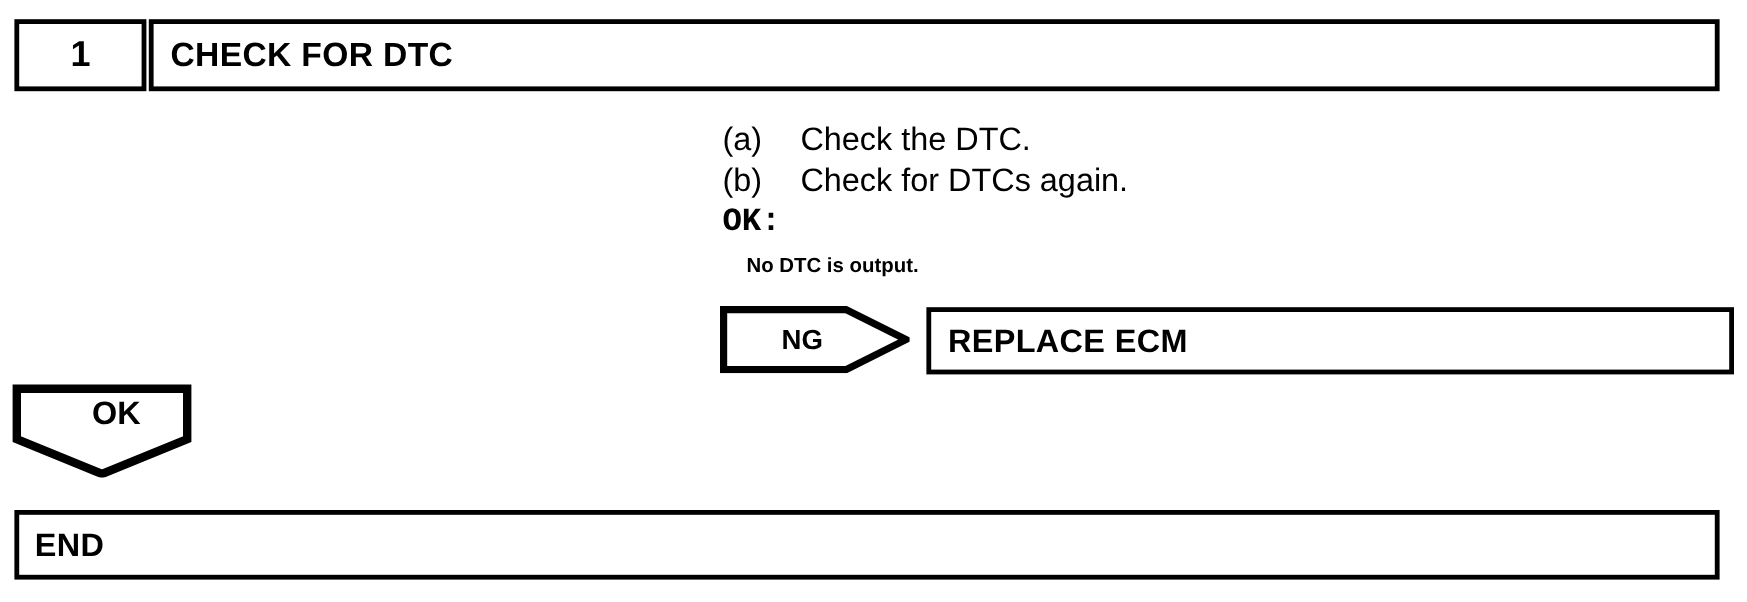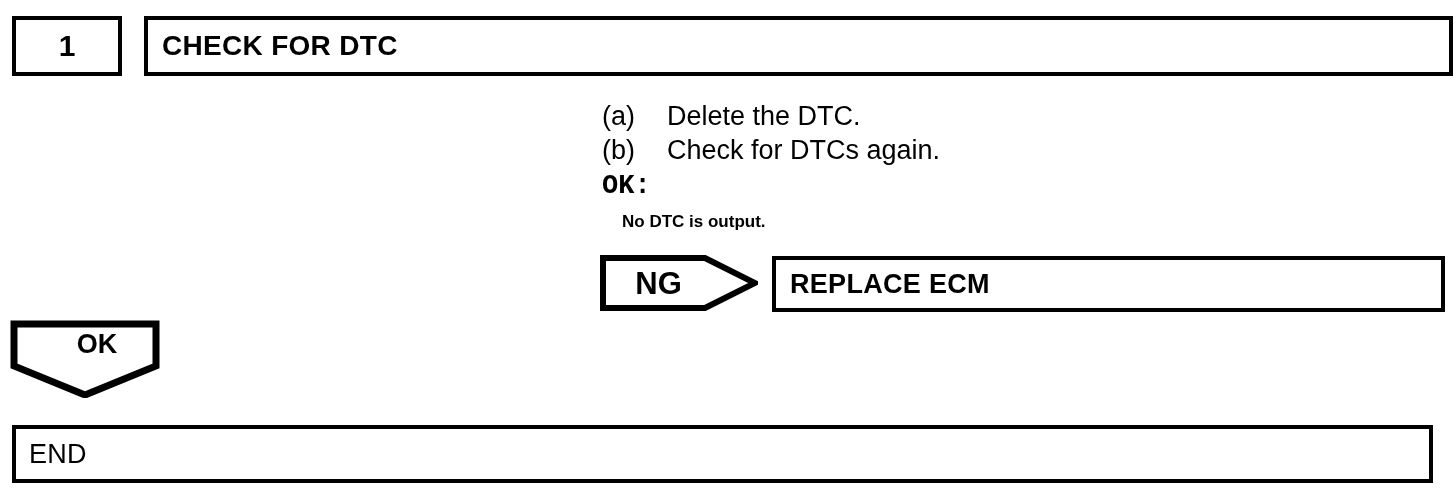--- a/index.html
+++ b/index.html
@@ -45,21 +45,20 @@
   .step-title-box {
     position: absolute;
     left: 124px;
     top: 16px;
     width: 1309px;
     height: 60px;
     border: 4px solid #000;
     box-sizing: border-box;
     display: flex;
     align-items: center;
-    margin-left: 20px;
   }
   .step-title-box .txt {
     font-size: 28px;
     font-weight: bold;
     letter-spacing: 0.3px;
     padding-left: 14px;
     line-height: 1;
   }
 
   
@@ -108,28 +107,28 @@
     width: 158px;
     height: 56px;
   }
   .ng-arrow svg {
     display: block;
     width: 158px;
     height: 56px;
   }
   .ng-arrow .ng-text {
     position: absolute;
-    left: 6px;
+    left: 16px;
     top: 0;
     width: 105px;
     height: 56px;
     display: flex;
     align-items: center;
     justify-content: center;
-    font-size: 31px;
+    font-size: 23px;
     font-weight: bold;
     line-height: 1;
   }
 
   .replace-box {
     position: absolute;
     left: 760px;
     top: 256px;
     width: 673px;
     height: 56px;
@@ -181,21 +180,21 @@
     top: 425px;
     width: 1421px;
     height: 58px;
     border: 4px solid #000;
     box-sizing: border-box;
     display: flex;
     align-items: center;
   }
   .end-box .txt {
     font-size: 27px;
-    font-weight: normal;
+    font-weight: bold;
     letter-spacing: 0.3px;
     padding-left: 13px;
     line-height: 1;
     text-align: center;
   }
 </style>
 </head>
 <body>
 
 <div class="canvas">
@@ -204,21 +203,21 @@
     <span class="txt">1</span>
   </div>
 
   <div class="step-title-box">
     <span class="txt">CHECK FOR DTC</span>
   </div>
 
   <div class="procedure">
     <div class="proc-line">
       <span class="proc-label">(a)</span>
-      <span class="proc-text">Delete the DTC.</span>
+      <span class="proc-text">Check the DTC.</span>
     </div>
     <div class="proc-line">
       <span class="proc-label">(b)</span>
       <span class="proc-text">Check for DTCs again.</span>
     </div>
     <div class="ok-label">OK:</div>
     <div class="ok-value">No DTC is output.</div>
   </div>
 
   <div class="ng-arrow">

